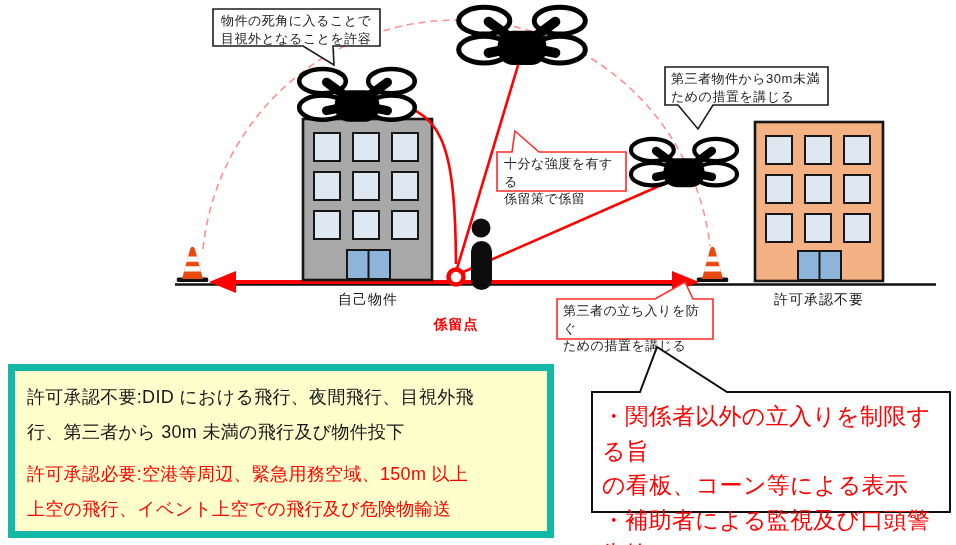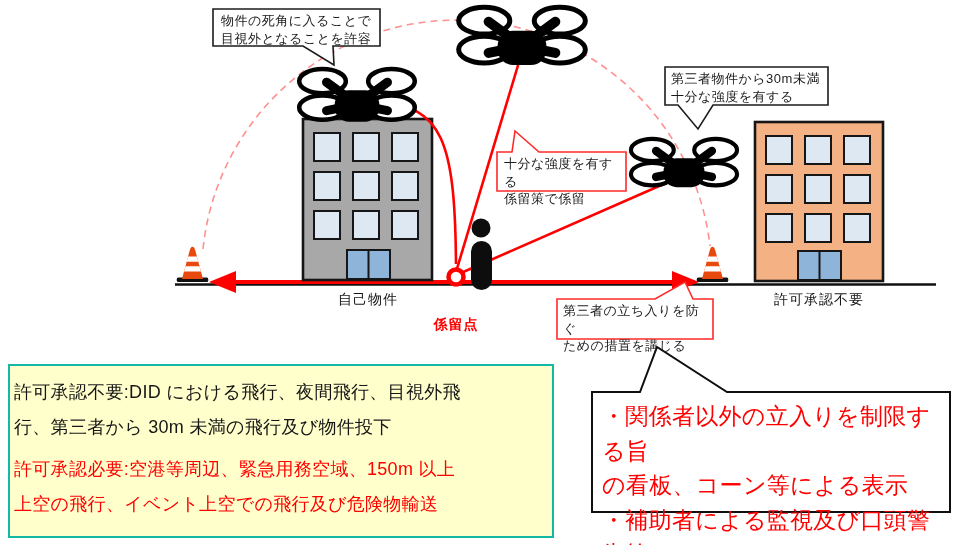--- a/index.html
+++ b/index.html
@@ -4,21 +4,21 @@
 <style>
   html,body{margin:0;padding:0;background:#fff;}
   .stage{position:relative;width:956px;height:545px;background:#fff;overflow:hidden;
          font-family:"Liberation Sans","DejaVu Sans",sans-serif;}
   svg.layer{position:absolute;left:0;top:0;}
   .callout-text{position:absolute;white-space:pre-line;font-size:13px;line-height:17.5px;
                 color:#1c1c1c;letter-spacing:.5px;}
   .ground-label{position:absolute;font-size:14px;color:#151515;text-align:center;letter-spacing:1px;}
   .ground-label.red{color:#ff0000;font-weight:bold;}
   .note{position:absolute;left:8px;top:364px;width:546px;height:174px;background:#ffffcc;
-        border:2px solid #14b8a6;box-sizing:border-box;padding:9px 4px;}
+        border:7px solid #14b8a6;box-sizing:border-box;padding:9px 12px;}
   .note p{margin:0;font-size:18px;line-height:35px;white-space:pre-line;letter-spacing:.3px;color:#161616;}
   .note p.required{color:#ff0000;margin-top:7px;}
   .measures{position:absolute;left:602px;top:399px;width:344px;font-size:23px;line-height:34.5px;
             color:#ff0000;white-space:pre-line;letter-spacing:.3px;}
 </style>
 </head>
 <body>
 
 <div class="stage">
 
@@ -118,21 +118,21 @@
     <path d="M 678 105 L 665 105 L 665 67 L 828 67 L 828 105 L 713 105 L 698 129 Z" fill="#fff" stroke="#1c1c1c" stroke-width="1.6"></path>
     <path d="M 512 152 L 497 152 L 497 191 L 626 191 L 626 152 L 539 152 L 515 131 Z" fill="#fff" stroke="#ff2a2a" stroke-width="1.6"></path>
     <path d="M 655 299 L 557 299 L 557 339 L 713 339 L 713 299 L 693 299 L 685 282 Z" fill="#fff" stroke="#ff2a2a" stroke-width="1.6"></path>
 
     <path d="M 640 392 L 592 392 L 592 512 L 950 512 L 950 392 L 727 392 L 657 347 Z" fill="#fff" stroke="#0f0f0f" stroke-width="2"></path>
   </svg>
 
   <div class="callout-text" style="left:221px;top:12px;width:158px;">物件の死角に入ることで
 目視外となることを許容</div>
   <div class="callout-text" style="left:671px;top:70px;width:156px;">第三者物件から30m未満
-十分な強度を有する</div>
+ための措置を講じる</div>
   <div class="callout-text" style="left:504px;top:155px;width:120px;">十分な強度を有する
 係留策で係留</div>
   <div class="callout-text" style="left:563px;top:302px;width:150px;">第三者の立ち入りを防ぐ
 ための措置を講じる</div>
 
   <div class="ground-label" style="left:323px;top:291px;width:90px;">自己物件</div>
   <div class="ground-label red" style="left:418px;top:291px;width:76px;margin-top:25px;">係留点</div>
   <div class="ground-label" style="left:770px;top:291px;width:98px;">許可承認不要</div>
 
   <div class="note">

